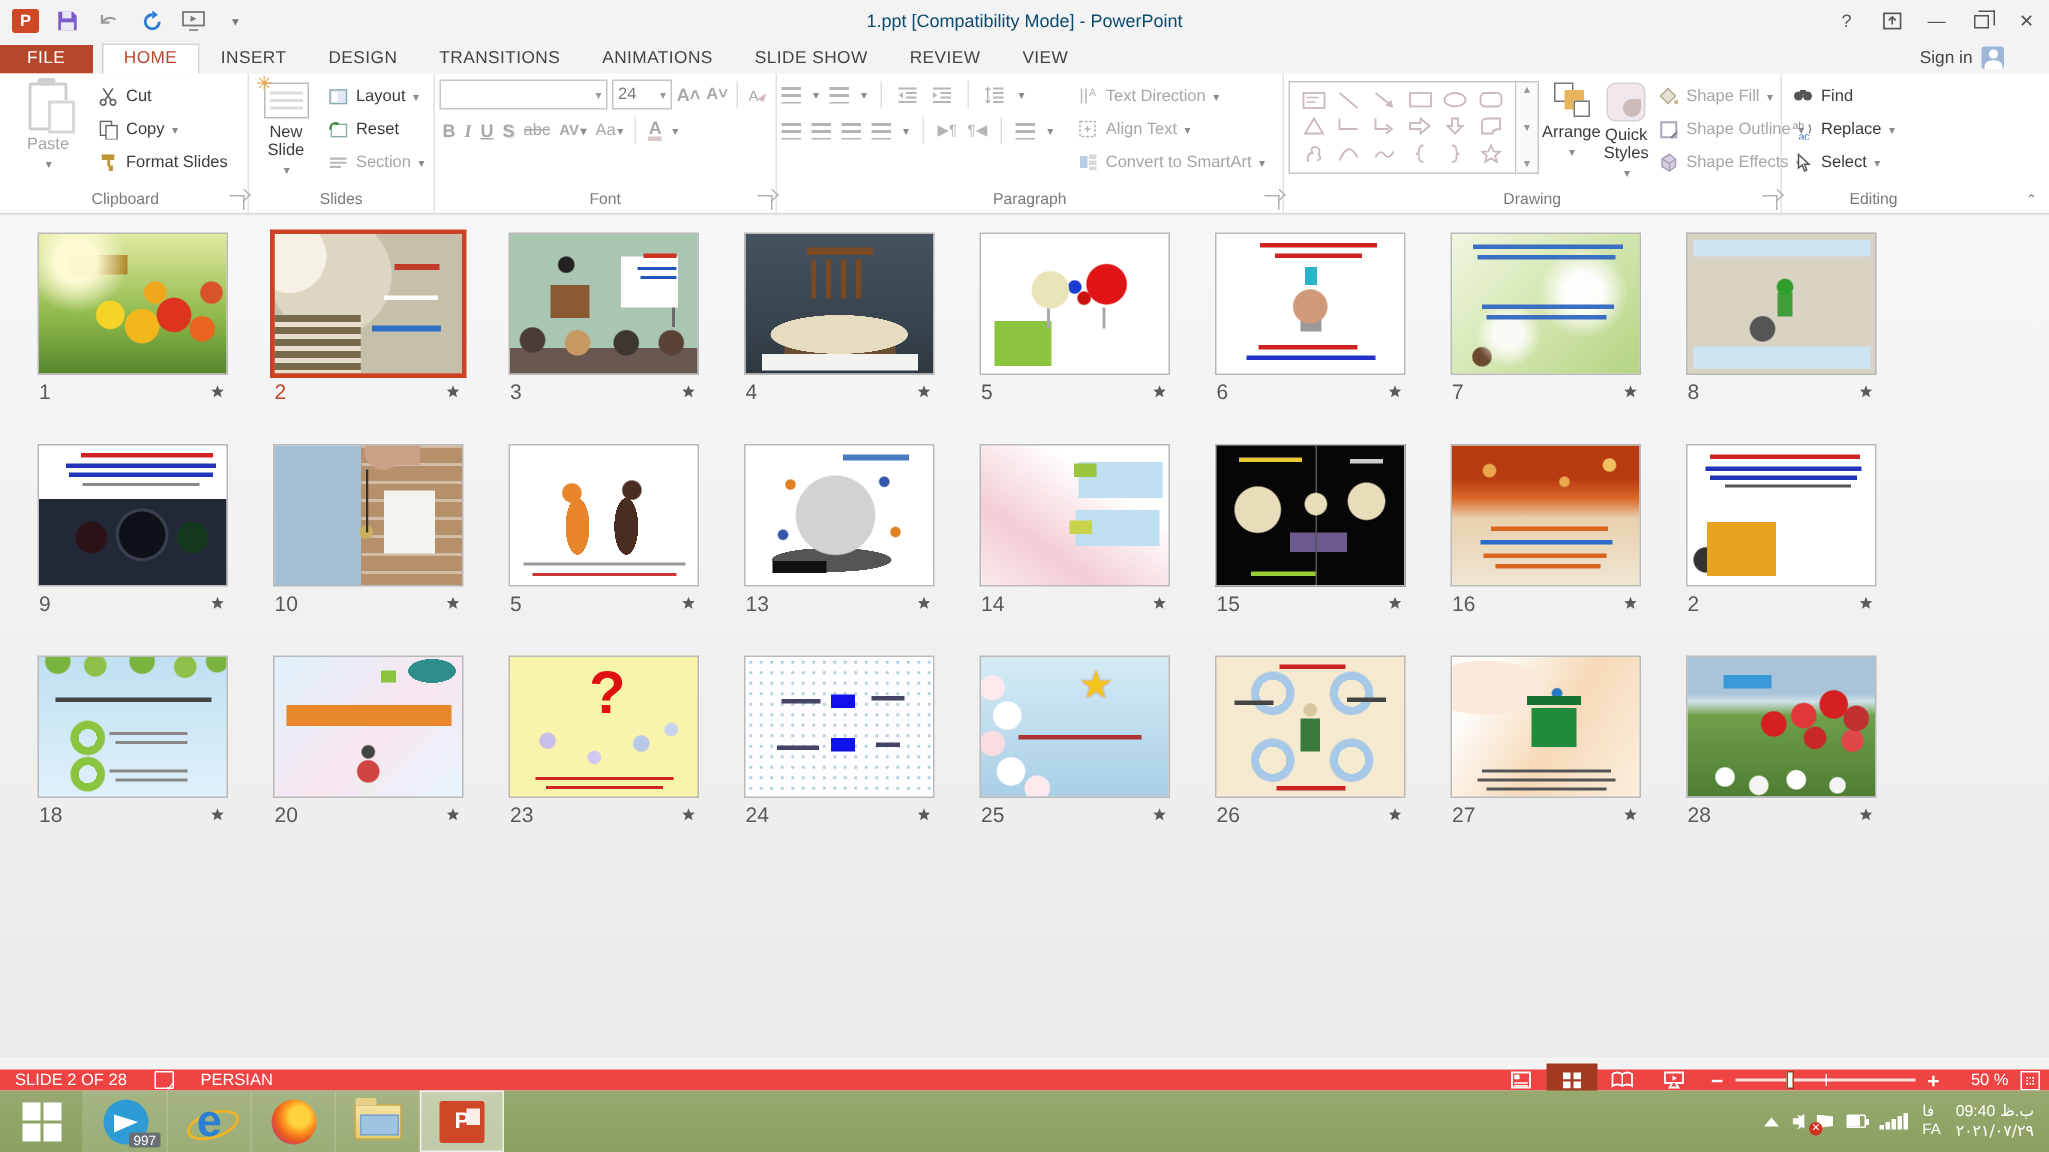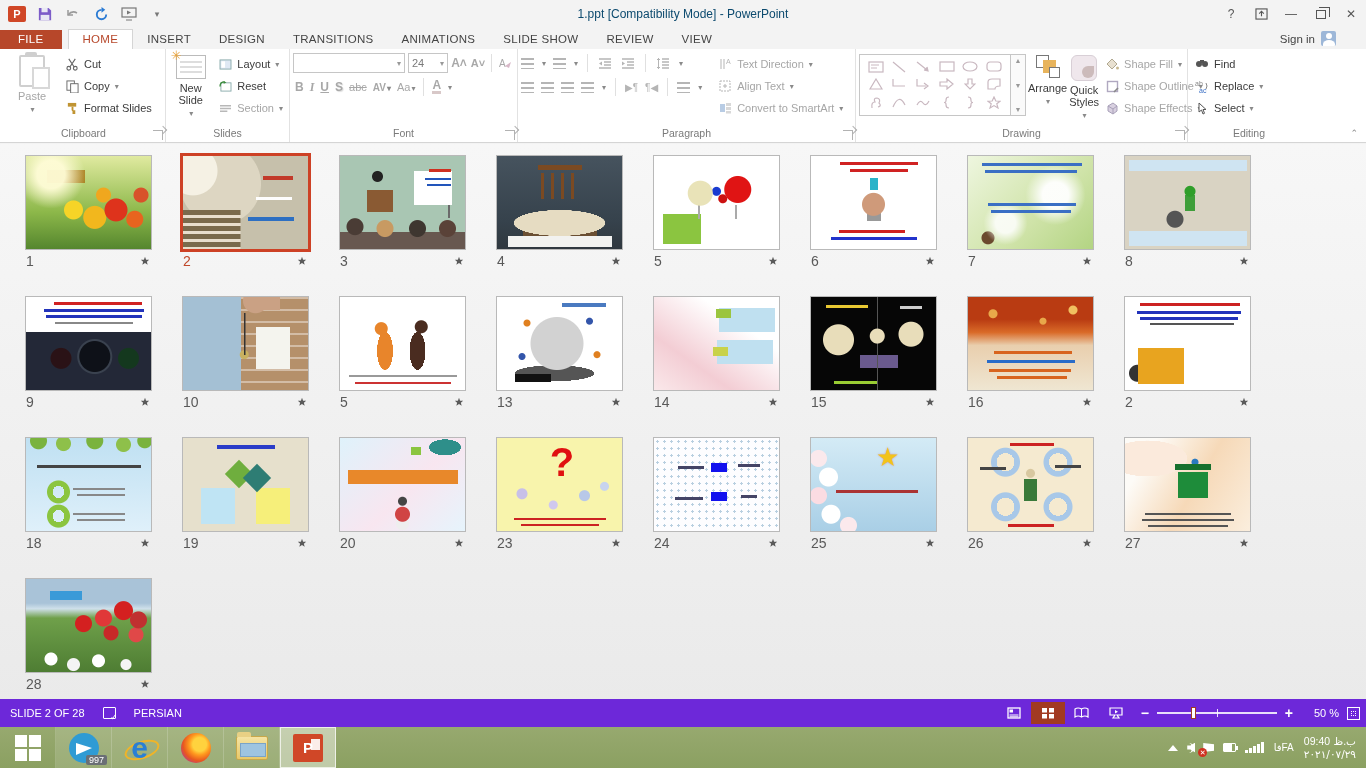--- a/index.html
+++ b/index.html
@@ -337,21 +337,21 @@
     radial-gradient(circle at 46% 48%,#d42020 0 8px,transparent 9px),
     radial-gradient(circle at 88% 60%,#e04848 0 7px,transparent 8px),
     radial-gradient(circle at 68% 58%,#c82828 0 7px,transparent 8px),
     radial-gradient(circle at 20% 86%,#fff 0 6px,transparent 7px),
     radial-gradient(circle at 38% 92%,#f4f4f4 0 6px,transparent 7px),
     radial-gradient(circle at 58% 88%,#fff 0 6px,transparent 7px),
     radial-gradient(circle at 80% 92%,#f4f4f4 0 5px,transparent 6px),
     linear-gradient(180deg,#a9c3d8 0 26%,#cfe0ea 32%,#6fa04a 42%,#4e7d33)}
 
   
-  .statusbar{position:absolute;left:0;right:0;bottom:41px;height:28px;background:#6d28d9;color:#fff;display:flex;align-items:center;font-size:11px}
+  .statusbar{position:absolute;left:0;right:0;bottom:41px;height:14px;background:#ef4444;color:#fff;display:flex;align-items:center;font-size:11px}
   .statusbar .left{display:flex;align-items:center;gap:18px;padding-left:10px}
   .spell-ic{width:13px;height:12px;border:1px solid #fff;border-radius:1px;position:relative}
   .spell-ic::after{content:"✓";position:absolute;right:-3px;bottom:-4px;font-size:9px;color:#fff}
   .statusbar .right{margin-left:auto;display:flex;align-items:center;gap:0;padding-right:6px}
   .viewbtn{width:34px;height:22px;display:flex;align-items:center;justify-content:center}
   .viewbtn.active{background:#a23a22}
   .zoomwrap{display:flex;align-items:center;gap:8px;margin:0 8px}
   .ztrack{position:relative;width:120px;height:2px;background:rgba(255,255,255,.85)}
   .ztick{position:absolute;left:50%;top:-3px;width:1px;height:8px;background:rgba(255,255,255,.85)}
   .zthumb{position:absolute;left:34px;top:-5px;width:5px;height:12px;background:#fff;border:1px solid #a23a22}
@@ -384,21 +384,21 @@
   .tray-ic{display:flex;align-items:center;gap:9px}
   .tri-up{width:0;height:0;border-left:5px solid transparent;border-right:5px solid transparent;border-bottom:6px solid #fff}
   .spk{position:relative;width:8px;height:10px;background:#fff;clip-path:polygon(0 30%,40% 30%,100% 0,100% 100%,40% 70%,0 70%)}
   .spk-waves{width:5px;height:10px;border-right:2px solid #fff;border-radius:0 6px 6px 0;margin-left:-6px}
   .flag-ic{width:11px;height:9px;background:#fff;clip-path:polygon(0 0,100% 15%,100% 85%,0 100%);position:relative}
   .flag-x{position:absolute;margin-left:-5px;margin-top:5px;width:9px;height:9px;border-radius:50%;background:#d03020;color:#fff;font-size:7px;line-height:9px;text-align:center}
   .batt{width:13px;height:9px;border:1px solid #fff;border-radius:1px;position:relative;background:linear-gradient(90deg,#fff 0 70%,transparent 70%)}
   .batt::after{content:"";position:absolute;right:-3px;top:2px;width:2px;height:4px;background:#fff}
   .bars{display:flex;align-items:flex-end;gap:1.5px}
   .bars span{width:2.5px;background:#fff}
-  .lang{display:flex;flex-direction:row;align-items:flex-start;font-size:10px;line-height:12px}
+  .lang{display:flex;flex-direction:column;align-items:flex-start;font-size:10px;line-height:12px}
   .clock{display:flex;flex-direction:column;align-items:flex-end;font-size:10.5px;line-height:13px}
   .fa{font-family:"DejaVu Sans",sans-serif}
 </style>
 </head>
 <body>
 
 <div id="win">
 
   <div class="titlebar">
     <div class="qat">
@@ -980,29 +980,20 @@
         <div class="cell">
           <div class="thumb t18"></div>
           <div class="meta">
             <span class="num">18</span>
             <svg viewBox="0 0 24 24">
               <path d="M12 2l2.6 6.9 7.4.3-5.5 4.7 1.9 7.1L12 17l-6.4 4 1.9-7.1L2 9.2l7.4-.3z"></path>
             </svg>
           </div>
         </div>
         <div class="cell">
-          <div class="thumb t19"></div>
-          <div class="meta">
-            <span class="num">19</span>
-            <svg viewBox="0 0 24 24">
-              <path d="M12 2l2.6 6.9 7.4.3-5.5 4.7 1.9 7.1L12 17l-6.4 4 1.9-7.1L2 9.2l7.4-.3z"></path>
-            </svg>
-          </div>
-        </div>
-        <div class="cell">
           <div class="thumb t20"></div>
           <div class="meta">
             <span class="num">20</span>
             <svg viewBox="0 0 24 24">
               <path d="M12 2l2.6 6.9 7.4.3-5.5 4.7 1.9 7.1L12 17l-6.4 4 1.9-7.1L2 9.2l7.4-.3z"></path>
             </svg>
           </div>
         </div>
         <div class="cell">
           <div class="thumb t23"></div>

